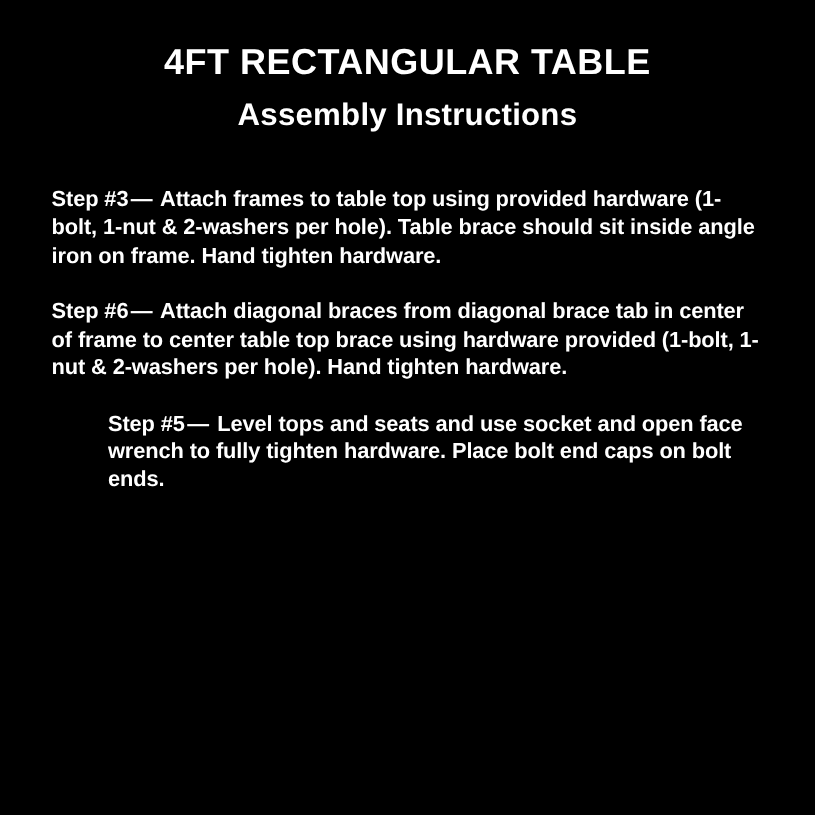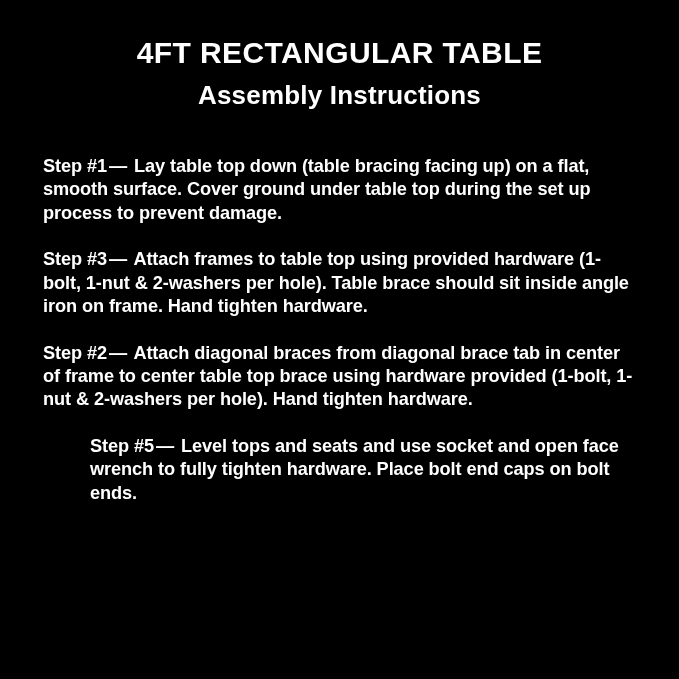--- a/index.html
+++ b/index.html
@@ -63,32 +63,28 @@
 </head>
 <body>
 
 <div class="page">
 
   <h1 class="title">4FT RECTANGULAR TABLE</h1>
   <h2 class="subtitle">Assembly Instructions</h2>
 
   <div class="steps">
 
-    <p class="step">
-      <span class="label"><span>Step #1</span><span class="dash">—</span></span>
-      <span>Lay table top down (table bracing facing up) on a flat, smooth surface. Cover ground under table top during the set up process to prevent damage.</span>
-    </p>
 
     <p class="step">
       <span class="label"><span>Step #3</span><span class="dash">—</span></span>
       <span>Attach frames to table top using provided hardware (1-bolt, 1-nut &amp; 2-washers per hole). Table brace should sit inside angle iron on frame. Hand tighten hardware.</span>
     </p>
 
     <p class="step">
-      <span class="label"><span>Step #2</span><span class="dash">—</span></span>
+      <span class="label"><span>Step #6</span><span class="dash">—</span></span>
       <span>Attach diagonal braces from diagonal brace tab in center of frame to center table top brace using hardware provided (1-bolt, 1-nut &amp; 2-washers per hole). Hand tighten hardware.</span>
     </p>
 
 
     <p class="step">
       <span class="label"><span>Step #5</span><span class="dash">—</span></span>
       <span>Level tops and seats and use socket and open face wrench to fully tighten hardware. Place bolt end caps on bolt ends.</span>
     </p>
 
   </div>

